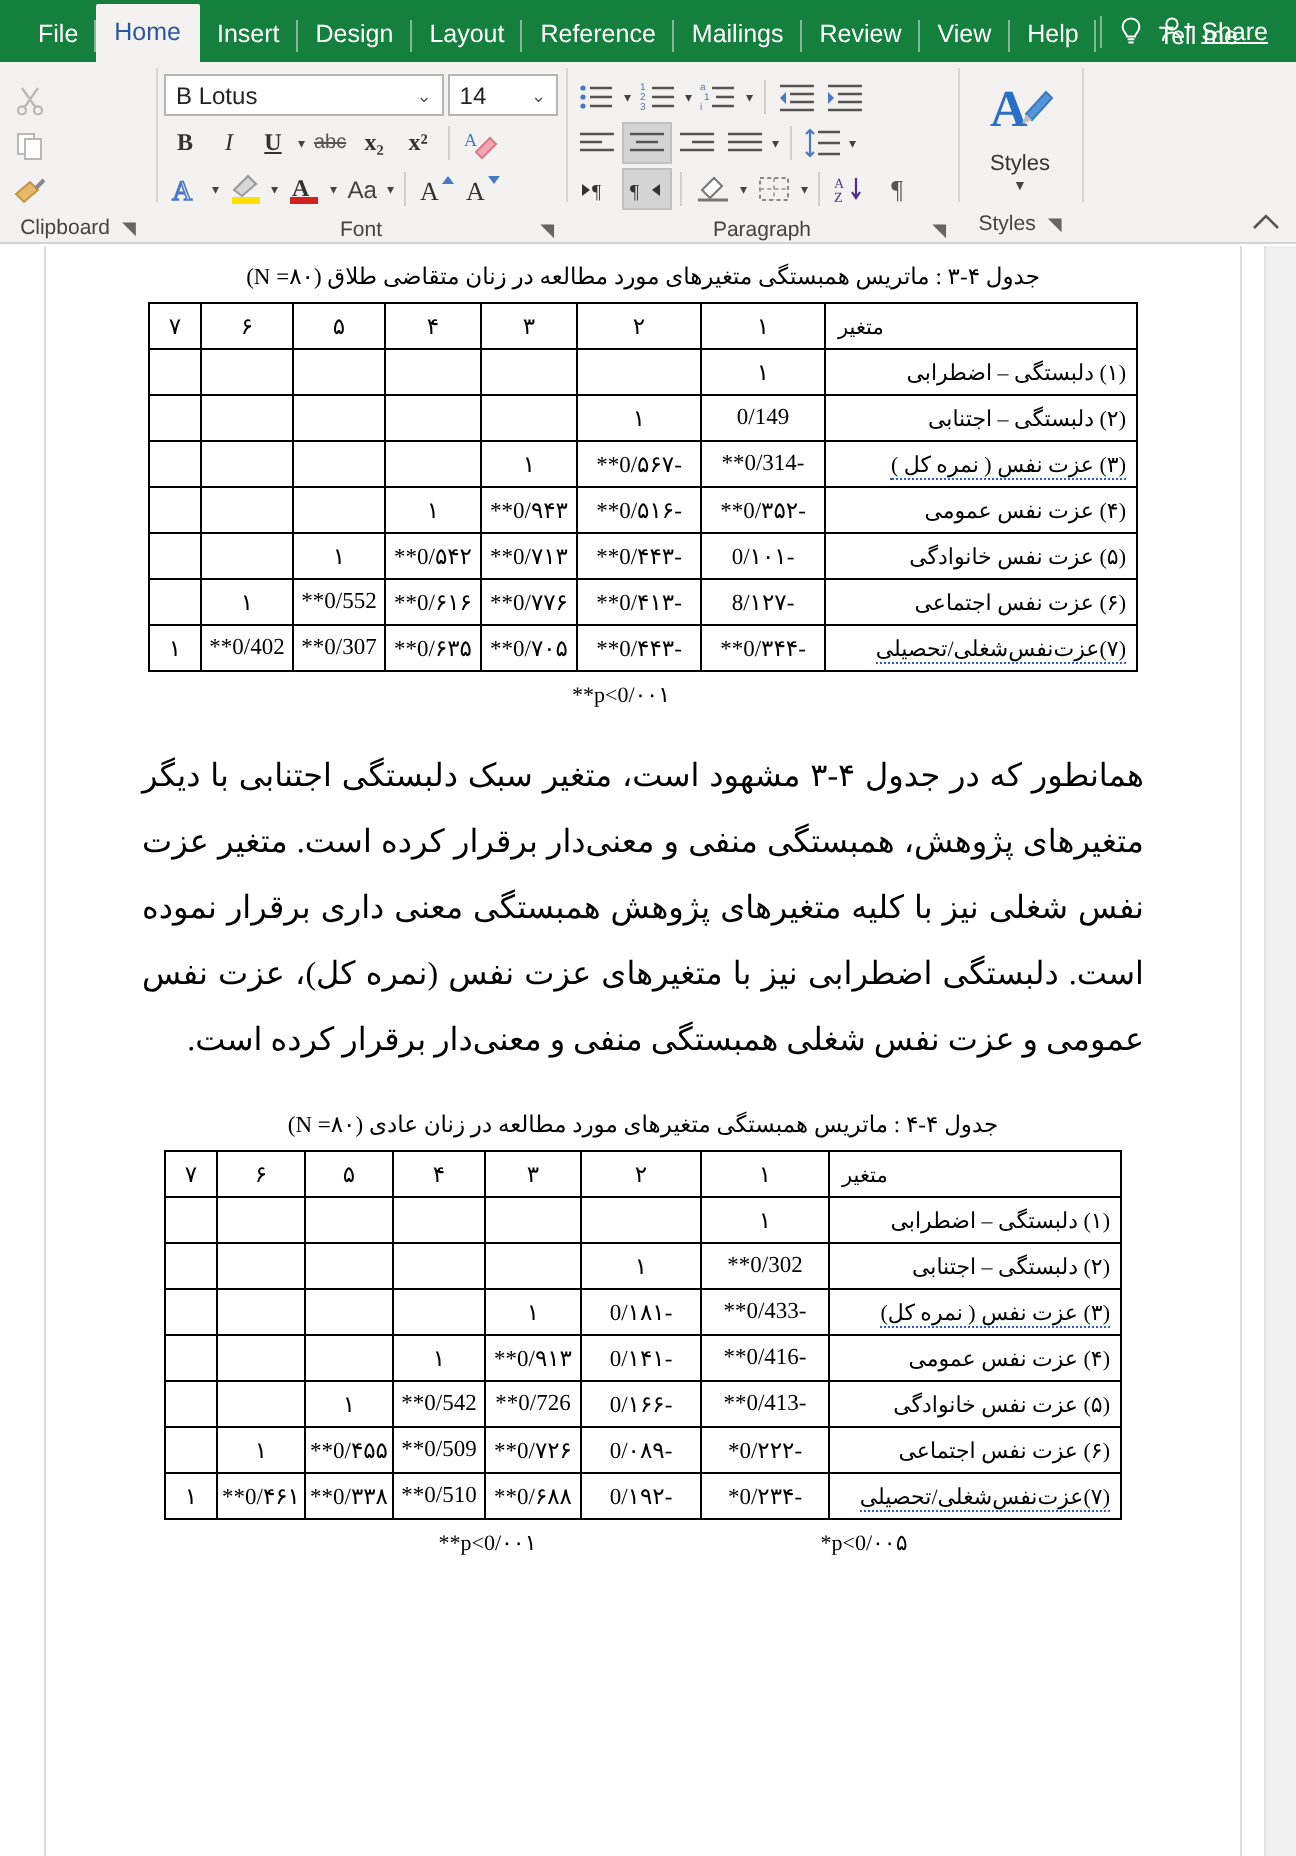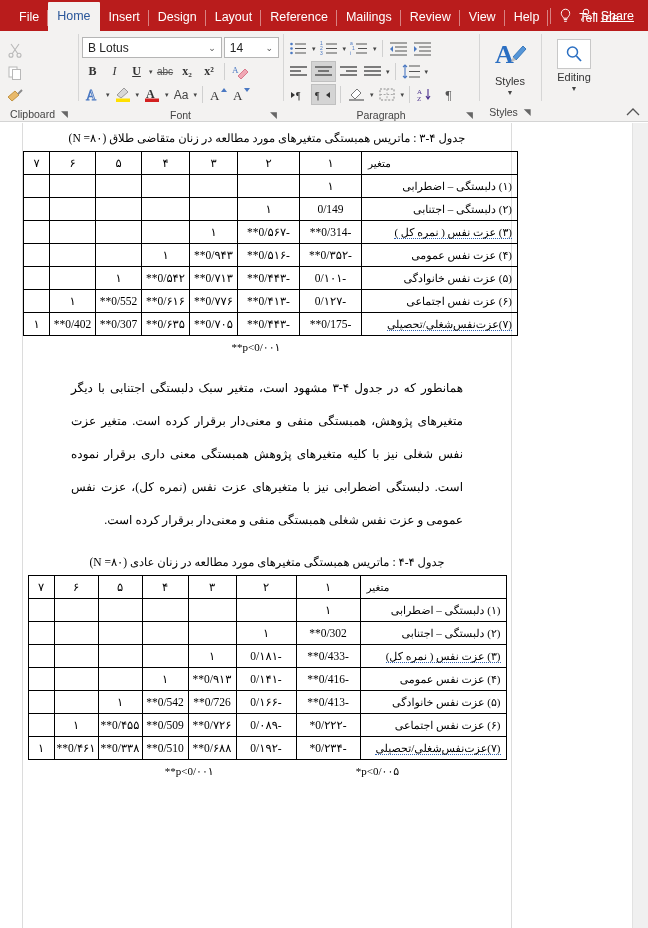--- a/index.html
+++ b/index.html
@@ -7,21 +7,21 @@
     margin: 0; padding: 0;
     width: 648px; height: 928px;
     overflow: hidden;
     background: #fff;
     font-family: "Liberation Sans", sans-serif;
   }
 
   
   .titlebar {
     height: 31px;
-    background: #b91c1c;
+    background: #15803d;
     display: flex;
     align-items: flex-end;
     position: relative;
   }
   .tabs { display: flex; align-items: flex-end; height: 31px; padding-left: 10px; }
   .tab {
     color: #ffffff;
     font-size: 12.5px;
     padding: 0 9px;
     height: 27px;
@@ -149,21 +149,21 @@
     background: #ffffff;
     overflow: hidden;
   }
   .scrollbar {
     position: absolute; top: 0; right: 0; width: 16px; bottom: 0;
     background: #f0f0f0; border-left: 1px solid #e2e2e2;
   }
   .page {
     position: absolute;
     top: 0; left: 22px;
-    width: 490px; height: 806px;
+    width: 599px; height: 806px;
     background: #fff;
     border-left: 1px solid #dcdcdc;
     border-right: 1px solid #dcdcdc;
   }
   .center { text-align: center; }
 
   .tbl-title {
     font-size: 11.5px;
     color: #000;
     text-align: center;
@@ -201,21 +201,21 @@
   .sig-note {
     font-size: 11px;
     font-family: "Liberation Serif", serif;
     color: #000;
   }
 
   .body-par {
     direction: rtl;
     text-align: justify;
     font-family: "Liberation Serif", serif;
-    font-size: 12px;
+    font-size: 16px;
     color: #000;
     line-height: 33px;
     margin: 0;
   }
   .underline-squiggle {
     border-bottom: 1.5px dotted #2b5fb0;
   }
 </style>
 </head>
 <body>
@@ -523,32 +523,20 @@
         <span class="caret-sm">▼</span>
       </div>
     </div>
     <div class="group-label">
       <span>Styles</span>
       <span class="dialog-launcher">◥</span>
     </div>
   </div>
 
   <div class="group" style="width:66px">
-    <div class="group-body" style="justify-content:center;">
-      <div class="bigbtn">
-        <span class="editing-box">
-          <svg width="20" height="20" viewBox="0 0 20 20">
-              <circle cx="8.5" cy="8" r="5" fill="none" stroke="#2b6fc2" stroke-width="1.5"></circle>
-              <path d="M12.4 12 L17 17" stroke="#2b6fc2" stroke-width="1.8"></path>
-            </svg>
-        </span>
-        <span class="lab">Editing</span>
-        <span class="caret-sm">▼</span>
-      </div>
-    </div>
     <div class="group-label">&nbsp;</div>
   </div>
 
   <div class="collapse-ribbon">
     <svg width="14" height="10" viewBox="0 0 14 10">
         <path d="M1 8 L7 2 L13 8" stroke="#555" stroke-width="1.3" fill="none"></path>
       </svg>
   </div>
 </div>
 
@@ -624,31 +612,31 @@
         <td>-0/۱۰۱</td>
         <td>-0/۴۴۳**</td>
         <td>0/۷۱۳**</td>
         <td>0/۵۴۲**</td>
         <td>۱</td>
         <td></td>
         <td></td>
       </tr>
       <tr>
         <td class="varname">(۶) عزت نفس اجتماعی</td>
-        <td>-0/۱۲۷</td>
+        <td>-8/۱۲۷</td>
         <td>-0/۴۱۳**</td>
         <td>0/۷۷۶**</td>
         <td>0/۶۱۶**</td>
         <td>0/552**</td>
         <td>۱</td>
         <td></td>
       </tr>
       <tr>
         <td class="varname"><span class="underline-squiggle">(۷)عزت‌نفس‌شغلی/تحصیلی</span></td>
-        <td>-0/175**</td>
+        <td>-0/۳۴۴**</td>
         <td>-0/۴۴۳**</td>
         <td>0/۷۰۵**</td>
         <td>0/۶۳۵**</td>
         <td>0/307**</td>
         <td>0/402**</td>
         <td>۱</td>
       </tr>
     </tbody>
       </table>
 

